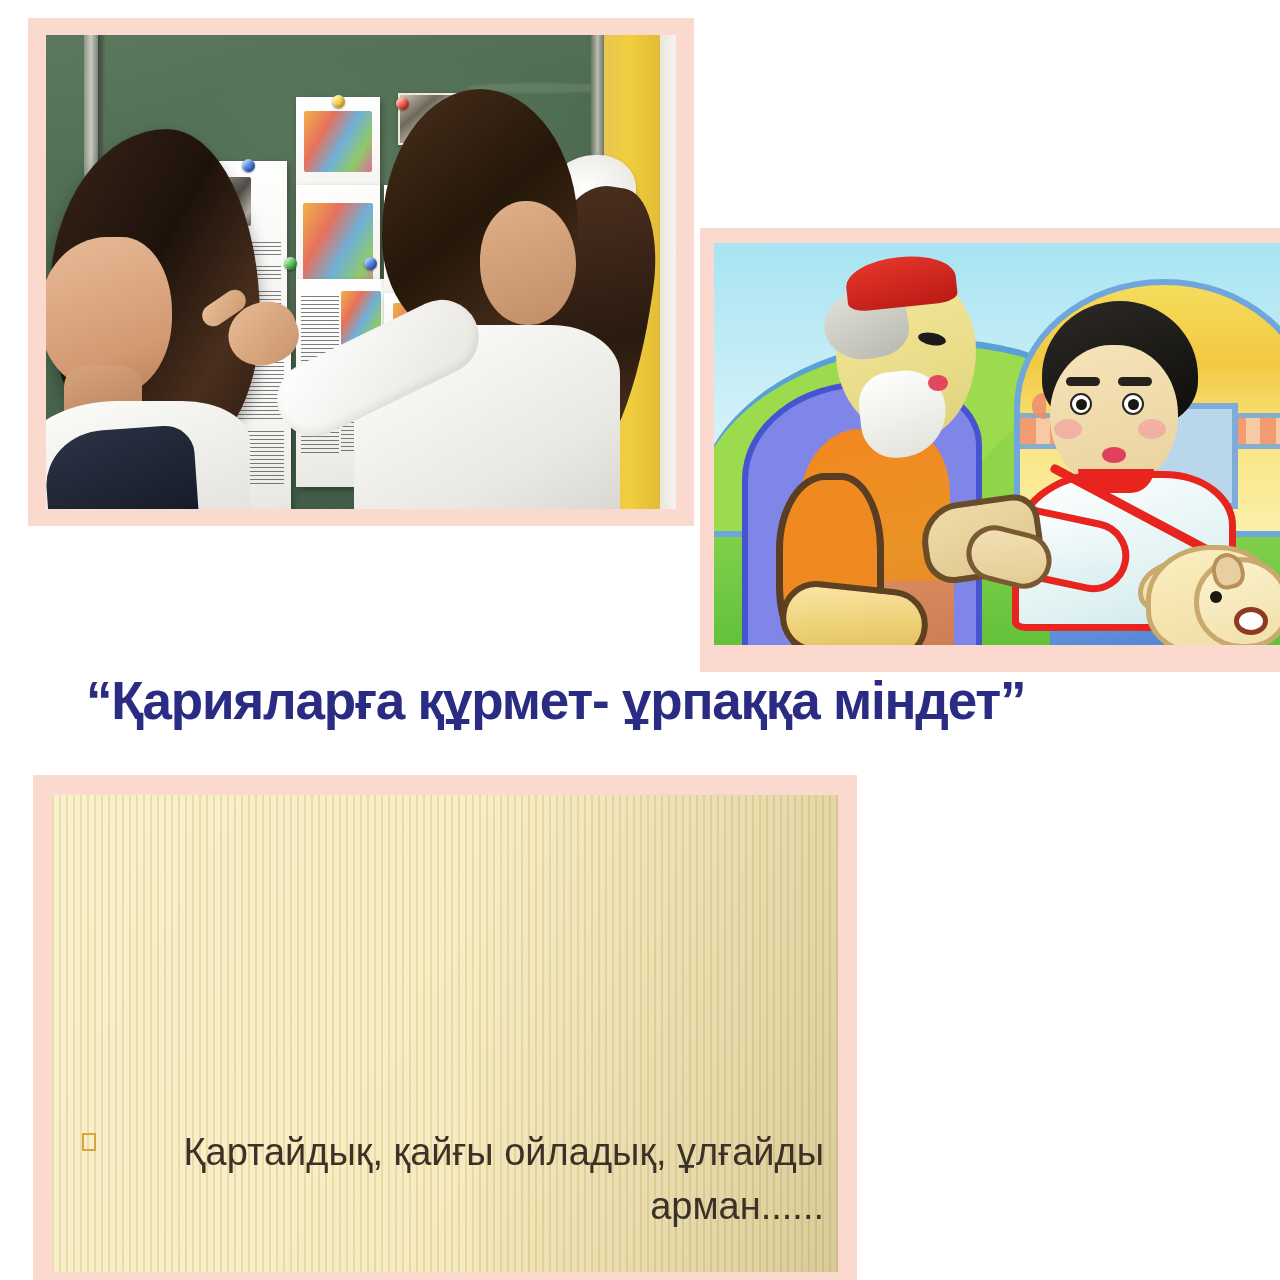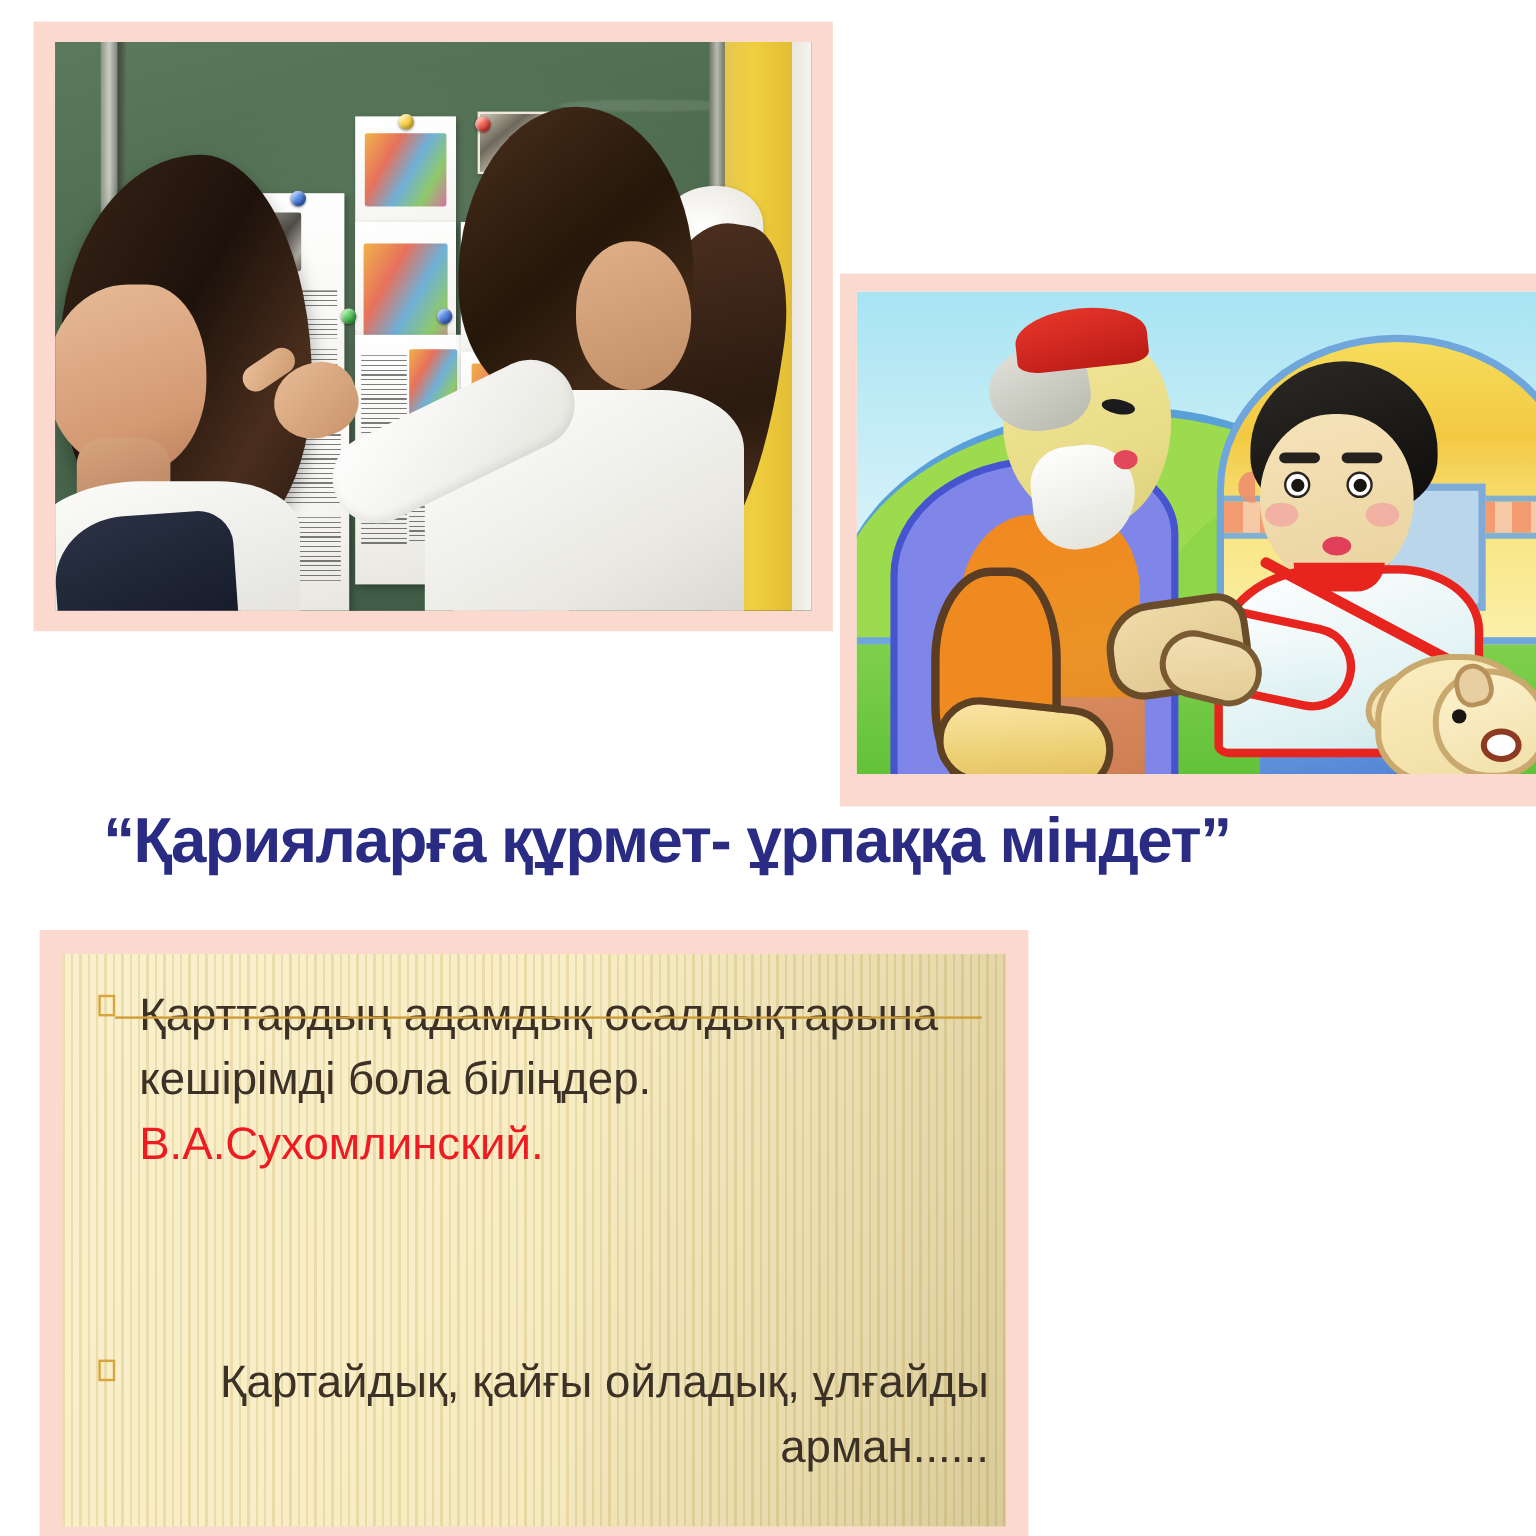--- a/index.html
+++ b/index.html
@@ -750,25 +750,20 @@
       </div>
     </div>
   </div>
 
   <div id="collage-title">“Қарияларға құрмет- ұрпаққа міндет”</div>
 
   <div class="frame" id="quote-panel">
     <div class="inner">
       <div class="panel-shade"></div>
 
-      <div class="q-block" id="quote-1">
-        <span class="q-bullet"></span>
-        <span class="q-rule"></span>
-        <p class="q-text"><span>Қарттардың адамдық осалдықтарына  кешірімді бола біліңдер.  </span><span class="q-author">В.А.Сухомлинский.</span></p>
-      </div>
 
       <div class="q-block" id="quote-2">
         <span class="q-bullet"></span>
         <p class="q-text"><span>Қартайдық, қайғы ойладық, ұлғайды арман......</span></p>
 
       </div>
     </div>
   </div>
 
   <div id="watermark">InCollage</div>

